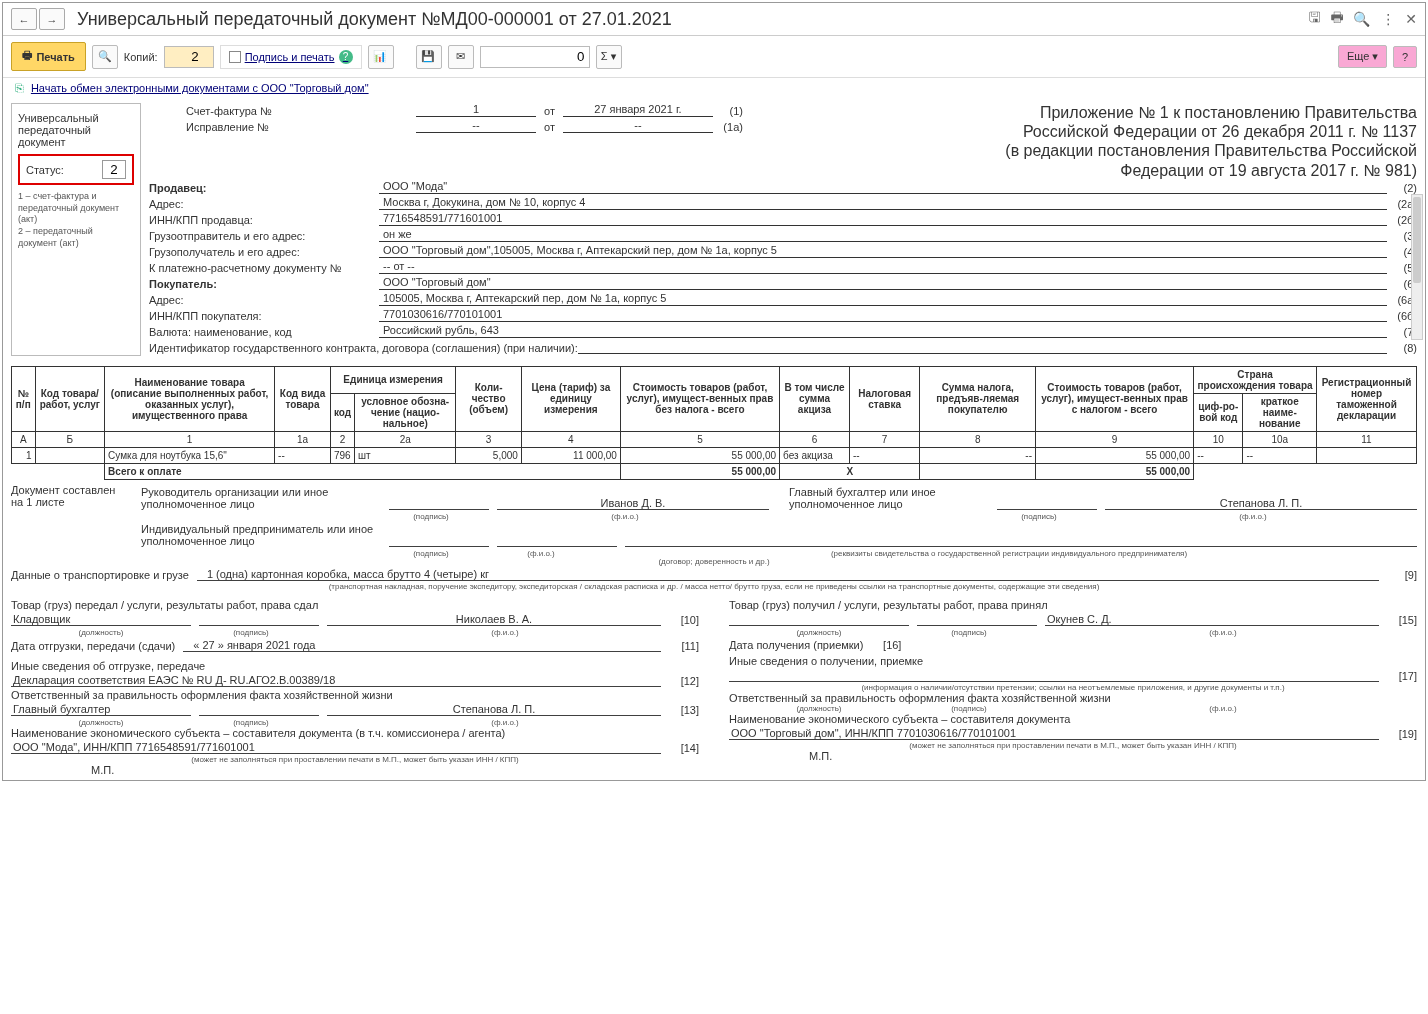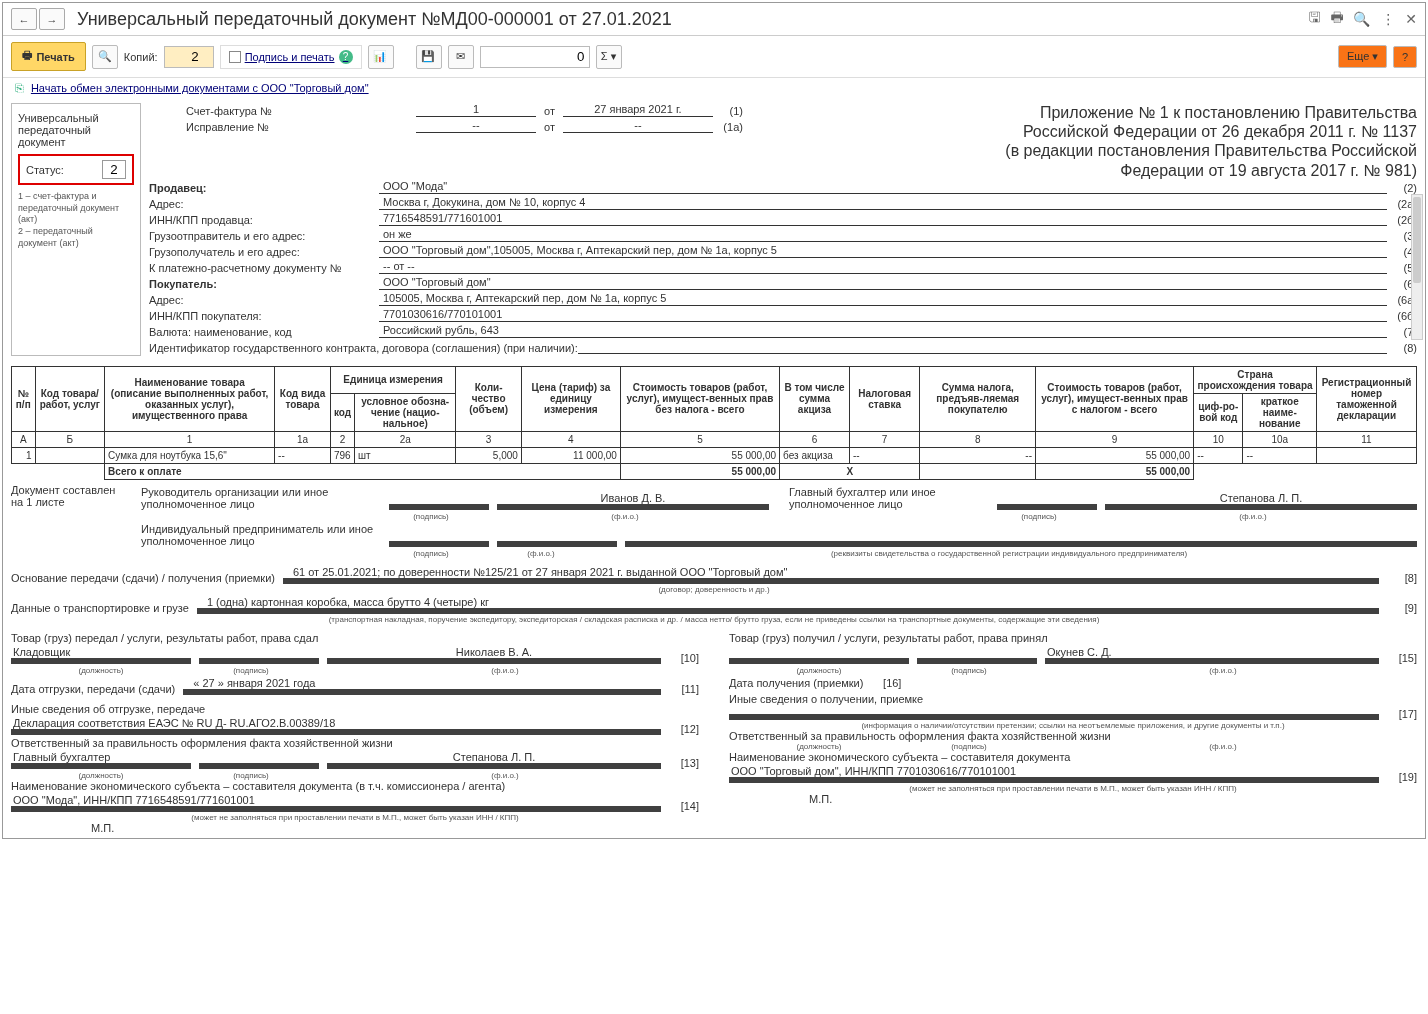--- a/index.html
+++ b/index.html
@@ -10,21 +10,21 @@
 .nav-btn { width:26px; height:22px; border:1px solid #aaa; background:#fafafa; text-align:center; line-height:20px; cursor:pointer; border-radius:2px;}
 .titlebar h1 { font-size:18px; font-weight:normal; flex:1;}
 .tb-icons { display:flex; gap:10px; align-items:center;}
 .tb-icons span { cursor:pointer; font-size:14px; color:#666;}
 .toolbar { display:flex; align-items:center; gap:6px; padding:6px 8px; border-bottom:1px solid #ddd;}
 .btn-print { background:#ffd766; border:1px solid #c9a227; padding:4px 10px; font-weight:bold; display:flex; align-items:center; gap:4px; cursor:pointer; border-radius:2px;}
 .btn-icon { width:26px; height:24px; border:1px solid #bbb; background:#fafafa; display:flex; align-items:center; justify-content:center; cursor:pointer; border-radius:2px;}
 .tool-input { width:50px; height:22px; border:1px solid #bbb; background:#ffeec2; text-align:right; padding:0 14px 0 4px;}
 .tool-link { color:#007; text-decoration:underline; cursor:pointer; padding:4px 8px; border:1px solid #ddd; display:flex; align-items:center; gap:4px;}
 .num-input { width:110px; height:22px; border:1px solid #bbb; text-align:right; padding:0 4px;}
-.btn-more { border:1px solid #bbb; padding:4px 8px; background:#f97316; cursor:pointer; border-radius:2px;}
+.btn-more { border:1px solid #bbb; padding:4px 8px; background:#f9a8d4; cursor:pointer; border-radius:2px;}
 .linkrow { padding:4px 12px; }
 .linkrow a { color:#007; text-decoration:underline; cursor:pointer;}
 .linkrow .ico { color:#2a7; margin-right:4px;}
 
 .doc-body { display:flex; gap:8px; padding:4px 8px; position:relative;}
 .status-box { width:130px; border:1px solid #bbb; padding:8px 6px; font-size:11px;}
 .status-box .status-field { border:2px solid #d00; padding:4px 6px; margin:6px 0; display:flex; justify-content:space-between; align-items:center;}
 .status-field input { width:24px; text-align:center; border:1px solid #999; padding:1px;}
 .status-legend { font-size:9px; color:#555; line-height:1.3;}
 
@@ -41,21 +41,21 @@
 .big-table .tl { text-align:left;}
 .big-table .tr { text-align:right;}
 .big-table .colnum-row td { font-size:10px;}
 .totals td { font-weight:bold;}
 
 .footer-block { padding:4px 8px; font-size:11px;}
 .tiny { font-size:8px; color:#555; text-align:center;}
 .two-col { display:flex; gap:30px;}
 .two-col > div { flex:1;}
 .f-row { display:flex; align-items:flex-end; gap:8px; margin:2px 0;}
-.f-row .u { border-bottom:6px solid #404040; flex:1; min-height:13px; padding:0 2px;}
+.f-row .u { border-bottom:1px solid #404040; flex:1; min-height:13px; padding:0 2px;}
 .f-row .num { width:30px; text-align:right;}
 .subcap { font-size:8px; color:#555; text-align:center; margin-top:-1px;}
 
 .scrollbar-v { position:absolute; right:2px; top:95px; bottom:20px; width:12px; background:#eee; border:1px solid #ccc;}
 .scrollbar-v .thumb { position:absolute; left:1px; right:1px; top:2px; height:60%; background:#ccc; border-radius:2px;}
 </style>
 </head>
 <body>
 
 <div class="window">
@@ -315,25 +315,20 @@
           </div>
     <div style="display:flex">
             <span style="width:240px"></span>
             <span class="tiny" style="flex:0 0 100px">(подпись)</span>
             <span class="tiny" style="flex:0 0 120px">(ф.и.о.)</span>
             <span class="tiny" style="flex:1">(реквизиты свидетельства о государственной  регистрации индивидуального предпринимателя)</span>
           </div>
    </div>
   </div>
 
-  <div class="f-row" style="margin-top:8px">
-        <span>Основание передачи (сдачи) / получения (приемки)</span>
-        <span class="u" style="padding-left:10px">61 от 25.01.2021; по доверенности №125/21 от 27 января 2021 г. выданной ООО "Торговый дом"</span>
-        <span class="num">[8]</span>
-      </div>
   <div class="subcap">(договор; доверенность и др.)</div>
   <div class="f-row">
         <span>Данные о транспортировке и грузе</span>
         <span class="u" style="padding-left:10px">1 (одна) картонная коробка, масса брутто 4 (четыре) кг</span>
         <span class="num">[9]</span>
       </div>
   <div class="subcap">(транспортная накладная, поручение экспедитору, экспедиторская / складская расписка и др. / масса нетто/ брутто груза, если не приведены ссылки на транспортные документы, содержащие эти сведения)</div>
 
   <div class="two-col" style="margin-top:8px">
    <div>

